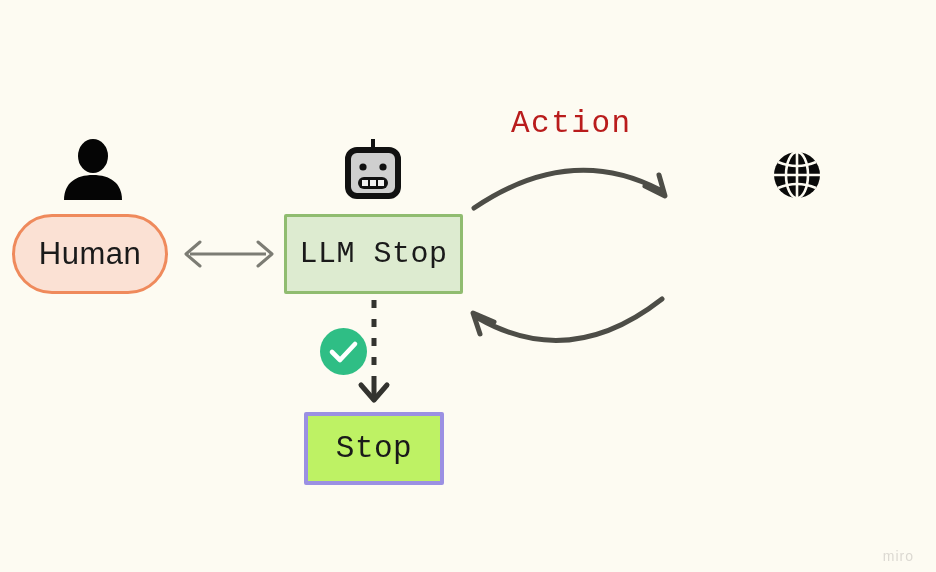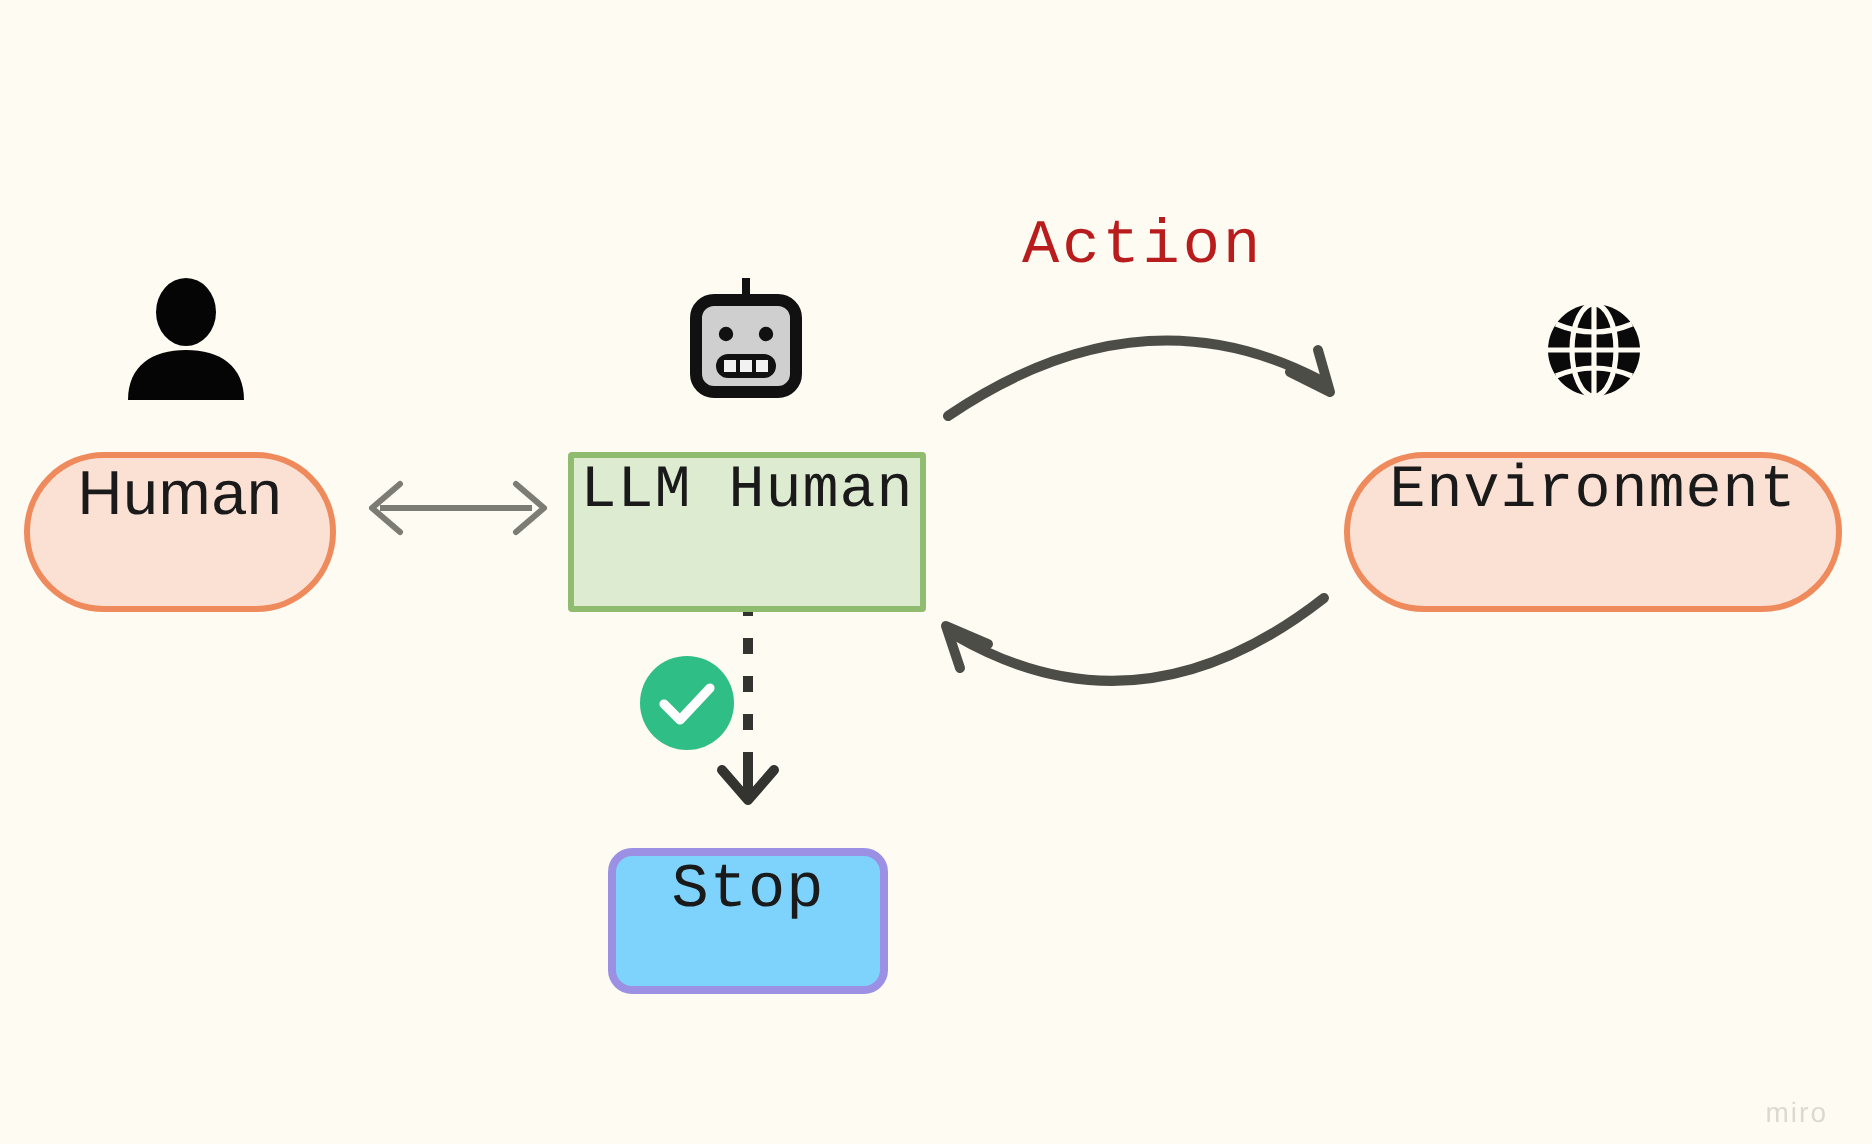--- a/index.html
+++ b/index.html
@@ -17,26 +17,26 @@
     position: relative;
     width: 936px;
     height: 572px;
     background: #FDFBF2;
   }
 
   
   .node {
     position: absolute;
     display: flex;
+    align-items: center;
     justify-content: center;
     box-sizing: border-box;
     text-align: center;
     letter-spacing: 0.5px;
     color: #1a1a1a;
-    margin-top: 12px;
   }
 
   .pill {
     border-radius: 999px;
     border: 3px solid #EF8A5C;
     background: #FBE1D4;
     font-family: "Liberation Mono", monospace;
     font-size: 30px;
   }
   .pill.sans {
@@ -47,24 +47,24 @@
   .rect-green {
     border: 3px solid #90BC70;
     background: #DDEBD0;
     font-family: "Liberation Mono", monospace;
     font-size: 30px;
     border-radius: 2px;
   }
 
   .rect-purple {
     border: 4px solid #9B90E3;
-    background: #7dd3fc;
+    background: #bef264;
     font-family: "Liberation Mono", monospace;
     font-size: 31px;
-    border-radius: 12px;
+    border-radius: 2px;
   }
 
   
   #node-human      { left: 12px;  top: 214px; width: 156px; height: 80px; }
   #node-llm-call   { left: 284px; top: 214px; width: 179px; height: 80px; }
   #node-environment{ left: 672px; top: 214px; width: 249px; height: 80px; }
   #node-stop       { left: 304px; top: 412px; width: 140px; height: 73px; }
 
   
   .icon-wrap {
@@ -187,26 +187,23 @@
       <circle cx="23.5" cy="23.5" r="23.5" fill="#2FBE85"></circle>
       <polyline points="12,24 20,32 35,16" fill="none" stroke="#FFFFFF" stroke-width="4.6" stroke-linecap="round" stroke-linejoin="round"></polyline>
     </svg>
   </span>
 
   <div class="node pill sans" id="node-human">
     <span>Human</span>
   </div>
 
   <div class="node rect-green" id="node-llm-call">
-    <span>LLM Human</span>
+    <span>LLM Stop</span>
   </div>
 
-  <div class="node pill" id="node-environment">
-    <span>Environment</span>
-  </div>
 
   <div class="node rect-purple" id="node-stop">
     <span>Stop</span>
   </div>
 
   <div class="conn-label" id="label-action">Action</div>
 
 
   <div id="watermark-miro">miro</div>
 

